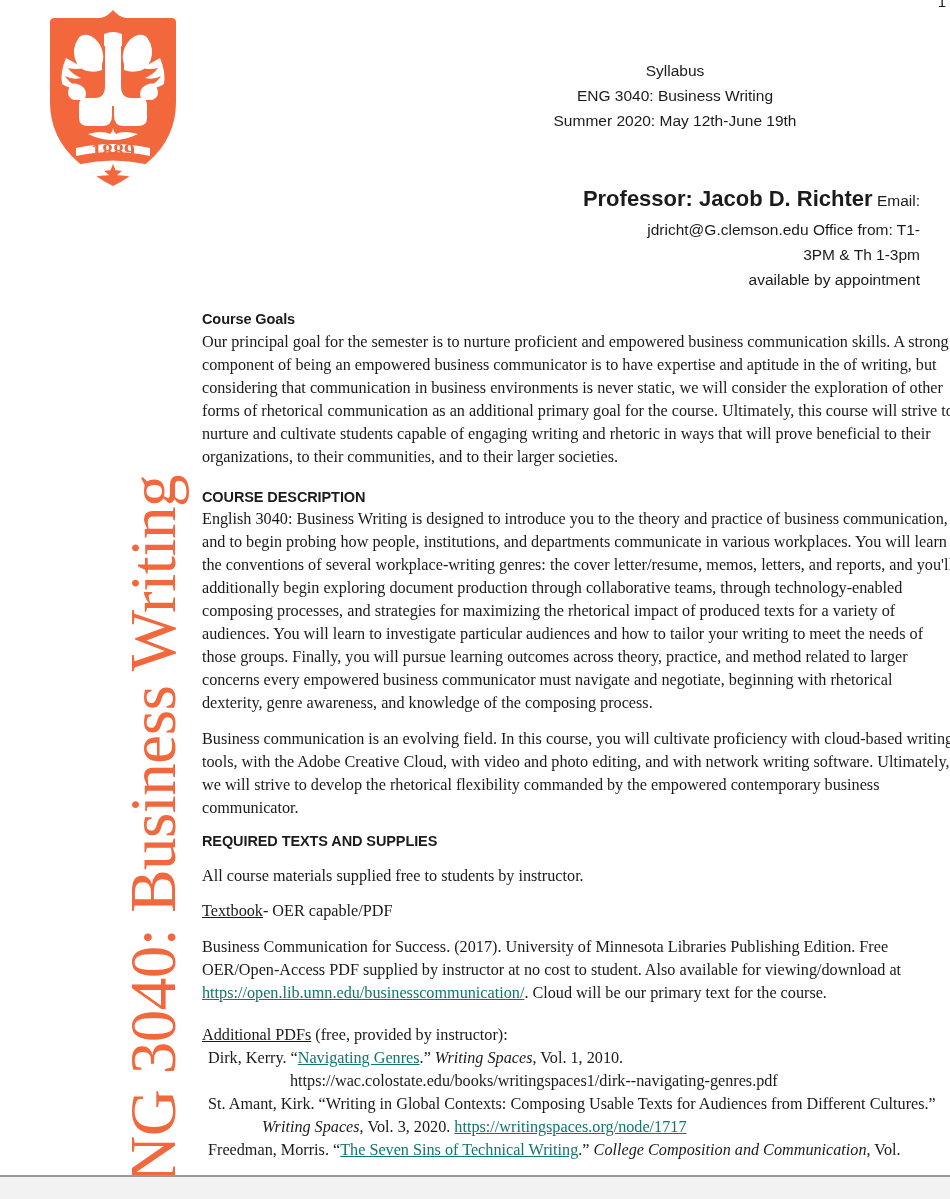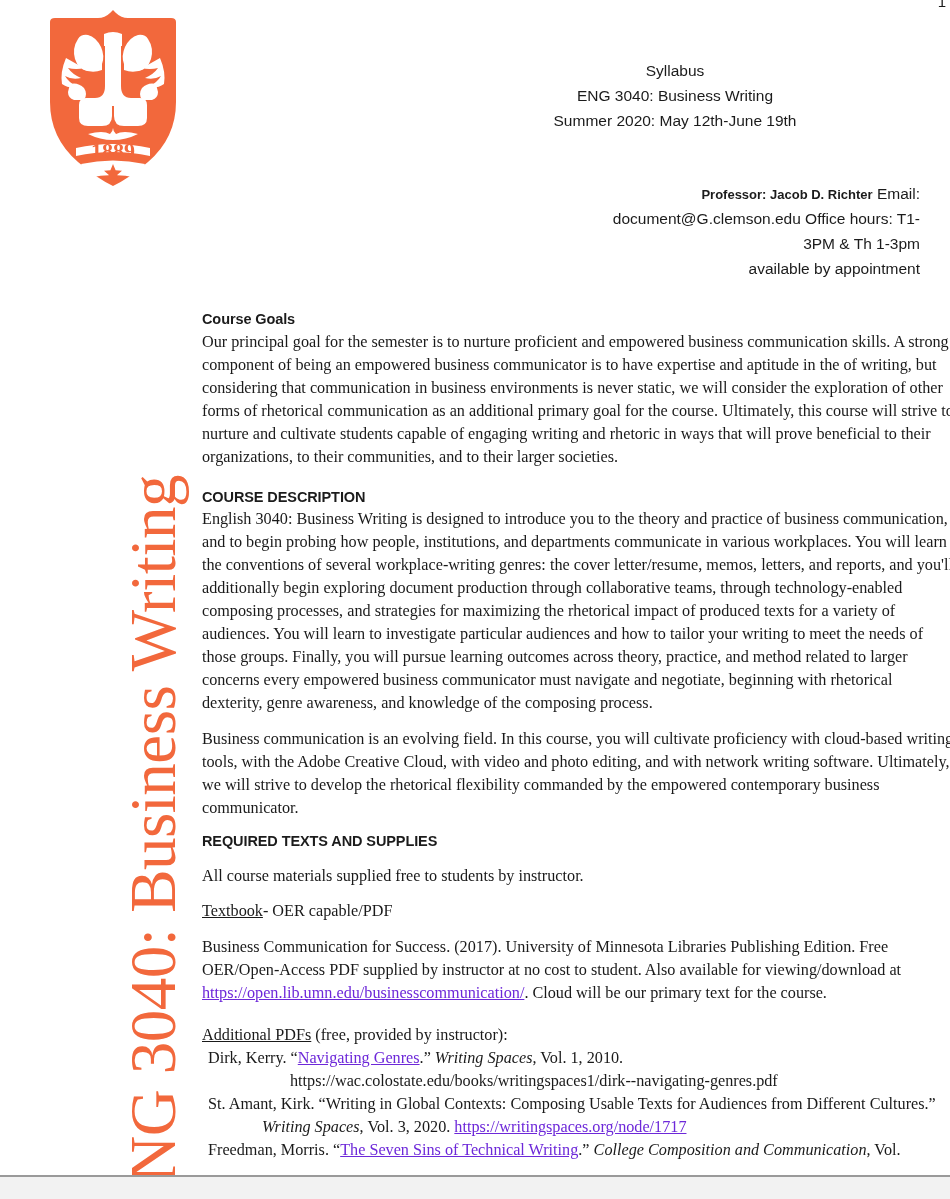--- a/index.html
+++ b/index.html
@@ -100,21 +100,21 @@
     left: 400px;
     top: 181px;
     width: 520px;
     text-align: right;
     font-family: "Liberation Sans", sans-serif;
     font-size: 15.5px;
     color: #1b1b1b;
     line-height: 1.62;
   }
   #contact-block .cline { display: block; }
-  #contact-block .strong { font-weight: bold; font-size: 13px; text-align: center; }
+  #contact-block .strong { font-weight: bold; font-size: 22px; text-align: center; }
 
   
   #body-col {
     position: absolute;
     left: 202px;
     top: 310px;
     width: 752px;
     color: #1a1a1a;
   }
 
@@ -137,21 +137,21 @@
     text-align: left;
   }
   p.body-para + p.body-para { margin-top: 13px; }
 
   .gap-sm { height: 12px; }
   .gap-md { height: 19px; }
 
   .u { text-decoration: underline; margin-top: 24px; }
   .it { font-style: italic; }
   a.doclink {
-    color: #6d28d9;
+    color: #0f766e;
     margin-top: 30px;
   }
   .plainurl { color: #1a1a1a; margin-left: 28px; }
 
   
   ul.ref-list {
     list-style: none;
     margin: 0;
     padding: 0;
     font-family: "Liberation Serif", serif;
@@ -218,21 +218,21 @@
   </div>
 
   <div id="doc-header">
     <span class="hline">Syllabus</span>
     <span class="hline">ENG 3040: Business Writing</span>
     <span class="hline">Summer 2020: May 12th-June 19th</span>
   </div>
 
   <div id="contact-block">
     <span class="cline"><span class="strong">Professor: Jacob D. Richter</span><span> Email:</span></span>
-    <span class="cline">document@G.clemson.edu Office hours: T1-</span>
+    <span class="cline">jdricht@G.clemson.edu Office from: T1-</span>
     <span class="cline">3PM &amp; Th 1-3pm</span>
     <span class="cline">available by appointment</span>
   </div>
 
   <div id="body-col">
 
     <h2 class="section-heading">Course Goals</h2>
     <p class="body-para">Our principal goal for the semester is to nurture proficient and empowered business communication skills. A strong component of being an empowered business communicator is to have expertise and aptitude in the of writing, but considering that communication in business environments is never static, we will consider the exploration of other forms of rhetorical communication as an additional primary goal for the course. Ultimately, this course will strive to nurture and cultivate students capable of engaging writing and rhetoric in ways that will prove beneficial to their organizations, to their communities, and to their larger societies.</p>
 
     <div class="gap-md"></div>

